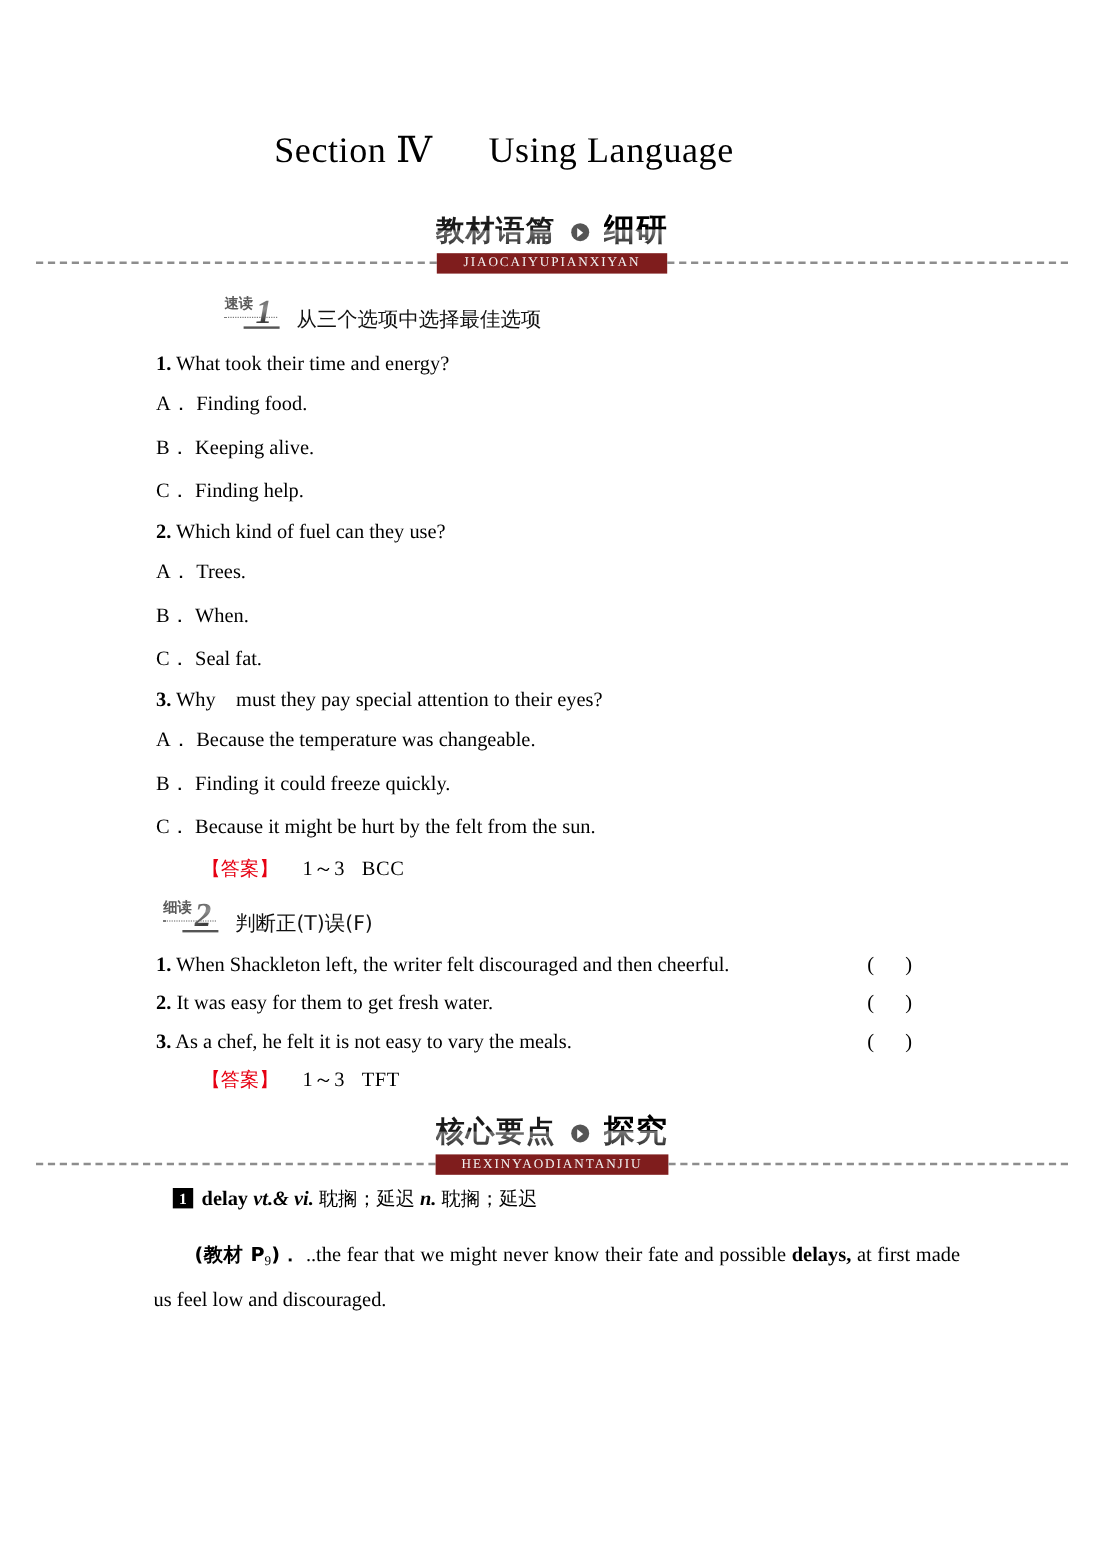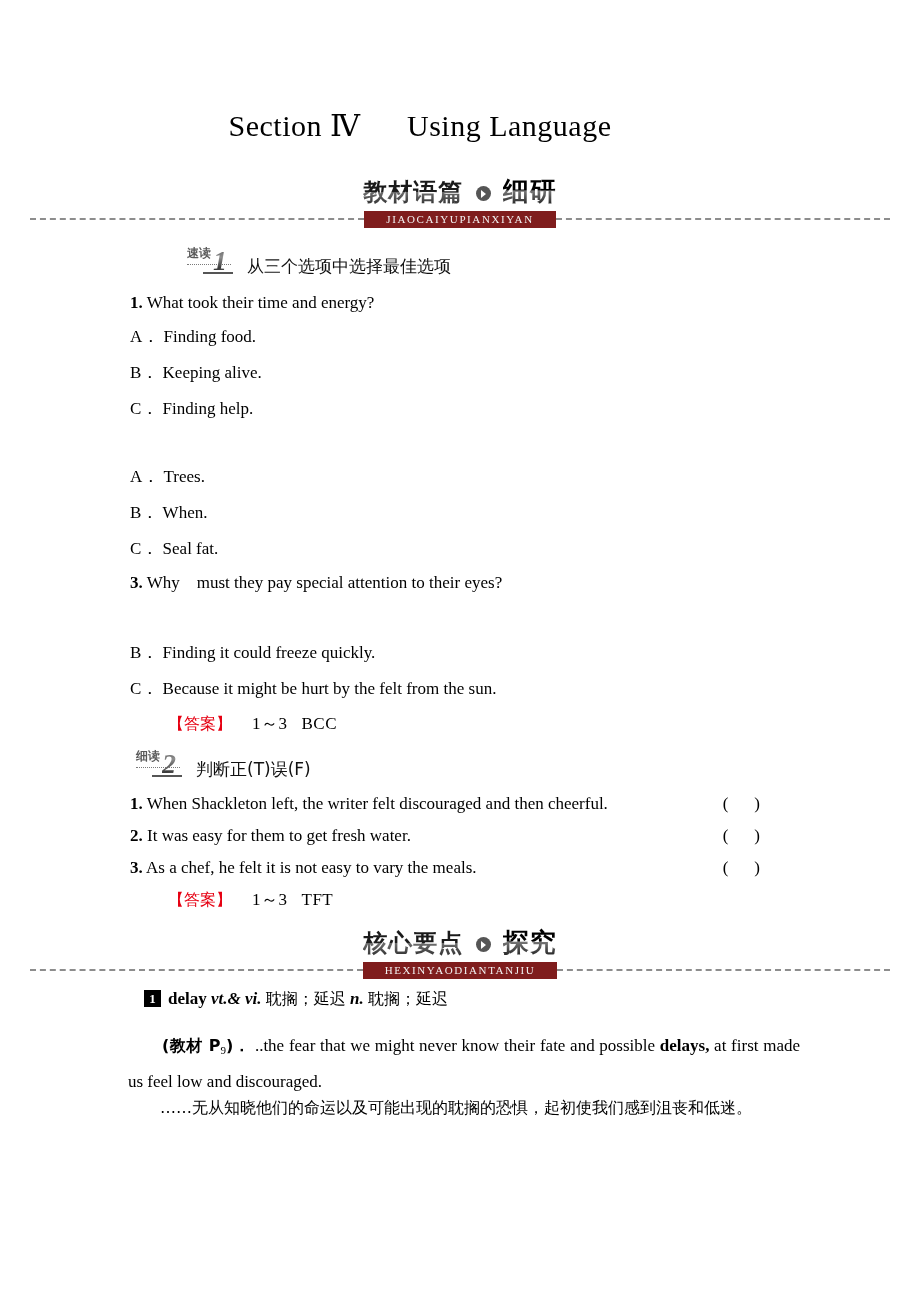--- a/index.html
+++ b/index.html
@@ -323,32 +323,38 @@
   <div class="opt" style="left:130px; top:327px;">
     <span class="letter">A．</span>&nbsp;<span>Finding food.</span>
   </div>
   <div class="opt" style="left:130px; top:363px;">
     <span class="letter">B．</span>&nbsp;<span>Keeping alive.</span>
   </div>
   <div class="opt" style="left:130px; top:399px;">
     <span class="letter">C．</span>&nbsp;<span>Finding help.</span>
   </div>
 
+  <div class="q" style="left:130px; top:433px;">
+    <span class="n">2.</span><span> Which kind of fuel can they use?</span>
+  </div>
   <div class="opt" style="left:130px; top:467px;">
     <span class="letter">A．</span>&nbsp;<span>Trees.</span>
   </div>
   <div class="opt" style="left:130px; top:503px;">
     <span class="letter">B．</span>&nbsp;<span>When.</span>
   </div>
   <div class="opt" style="left:130px; top:539px;">
     <span class="letter">C．</span>&nbsp;<span>Seal fat.</span>
   </div>
 
   <div class="q" style="left:130px; top:573px;text-align:center;">
     <span class="n">3.</span><span style="white-space:pre"> Why    must they pay special attention to their eyes?</span>
+  </div>
+  <div class="opt" style="left:130px; top:607px;">
+    <span class="letter">A．</span>&nbsp;<span>Because the temperature was changeable.</span>
   </div>
   <div class="opt" style="left:130px; top:643px;">
     <span class="letter">B．</span>&nbsp;<span>Finding it could freeze quickly.</span>
   </div>
   <div class="opt" style="left:130px; top:679px;">
     <span class="letter">C．</span>&nbsp;<span>Because it might be hurt by the felt from the sun.</span>
   </div>
 
   <div class="answer" style="left:168px; top:714px;">
     <span class="tag">【答案】</span><span class="val"><span class="range">1～3</span><span>BCC</span></span>
@@ -393,17 +399,14 @@
   </div>
 
   <div class="entry-head">
     <span class="sqnum">1</span><span class="word">delay</span>&nbsp;<span class="pos">vt.&amp; vi.</span>&nbsp;<span class="cn">耽搁；延迟</span>&nbsp;<span class="pos">n.</span>&nbsp;<span class="cn">耽搁；延迟</span>
   </div>
 
   <div class="para" style="top:1030px;">
     <span class="indent"></span><span class="cnlabel">(教材 P</span><sub>9</sub><span class="cnlabel">)．</span><span> ..the fear that we might never know their fate and possible </span><b>delays,</b><span> at first made us feel low and discouraged.</span>
   </div>
 
-  <div class="para-cn" style="top:1092px;">
-    <span class="indent"></span><span>……无从知晓他们的命运以及可能出现的耽搁的恐惧，起初使我们感到沮丧和低迷。</span>
-  </div>
 
 </div>
 
 </body></html>

